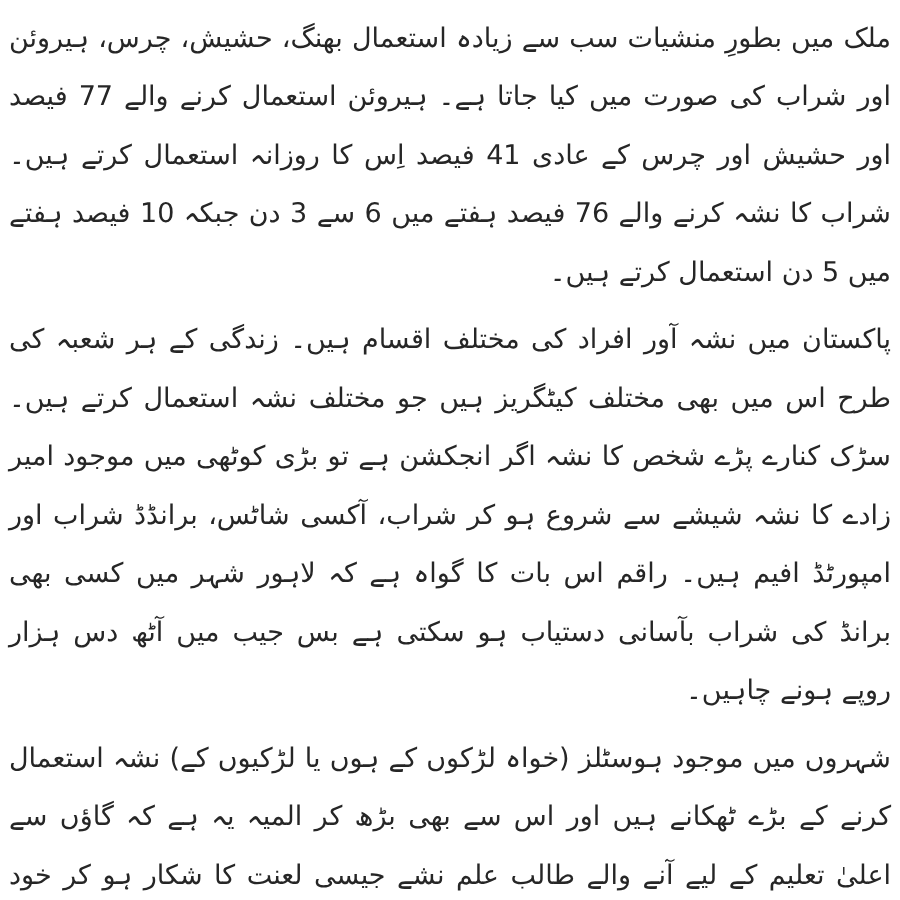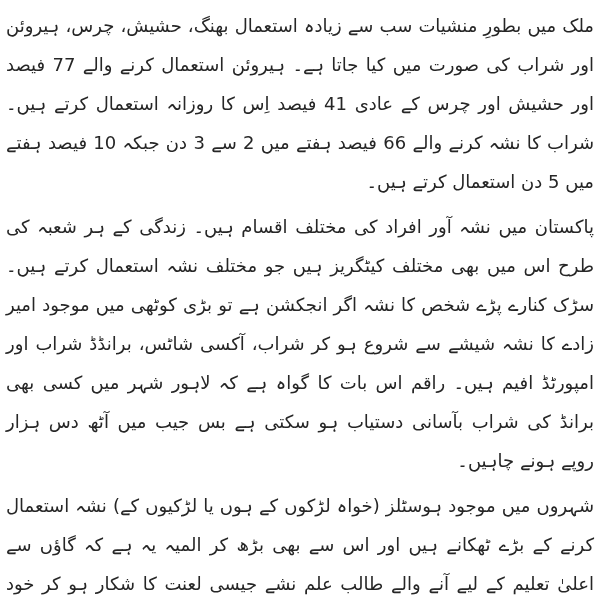--- a/index.html
+++ b/index.html
@@ -34,18 +34,18 @@
   }
   .article-text p:last-child {
     margin-bottom: 0;
   }
 </style>
 </head>
 <body>
 
 <main class="page">
   <article class="article-text" lang="ur">
-    <p>ملک میں بطورِ منشیات سب سے زیادہ استعمال بھنگ، حشیش، چرس، ہیروئن اور شراب کی صورت میں کیا جاتا ہے۔ ہیروئن استعمال کرنے والے 77 فیصد اور حشیش اور چرس کے عادی 41 فیصد اِس کا روزانہ استعمال کرتے ہیں۔ شراب کا نشہ کرنے والے 66 فیصد ہفتے میں 2 سے 3 دن جبکہ 10 فیصد ہفتے میں 5 دن استعمال کرتے ہیں۔</p>
+    <p>ملک میں بطورِ منشیات سب سے زیادہ استعمال بھنگ، حشیش، چرس، ہیروئن اور شراب کی صورت میں کیا جاتا ہے۔ ہیروئن استعمال کرنے والے 77 فیصد اور حشیش اور چرس کے عادی 41 فیصد اِس کا روزانہ استعمال کرتے ہیں۔ شراب کا نشہ کرنے والے 76 فیصد ہفتے میں 6 سے 3 دن جبکہ 10 فیصد ہفتے میں 5 دن استعمال کرتے ہیں۔</p>
     <p>پاکستان میں نشہ آور افراد کی مختلف اقسام ہیں۔ زندگی کے ہر شعبہ کی طرح اس میں بھی مختلف کیٹگریز ہیں جو مختلف نشہ استعمال کرتے ہیں۔ سڑک کنارے پڑے شخص کا نشہ اگر انجکشن ہے تو بڑی کوٹھی میں موجود امیر زادے کا نشہ شیشے سے شروع ہو کر شراب، آکسی شاٹس، برانڈڈ شراب اور امپورٹڈ افیم ہیں۔ راقم اس بات کا گواہ ہے کہ لاہور شہر میں کسی بھی برانڈ کی شراب بآسانی دستیاب ہو سکتی ہے بس جیب میں آٹھ دس ہزار روپے ہونے چاہیں۔</p>
     <p>شہروں میں موجود ہوسٹلز (خواہ لڑکوں کے ہوں یا لڑکیوں کے) نشہ استعمال کرنے کے بڑے ٹھکانے ہیں اور اس سے بھی بڑھ کر المیہ یہ ہے کہ گاؤں سے اعلیٰ تعلیم کے لیے آنے والے طالب علم نشے جیسی لعنت کا شکار ہو کر خود بھی رسوا ہوتے ہیں اور والدین کے لیے بھی پریشانی کا باعث بنتے ہیں۔ کبھی کتابوں کے نام پر تو کبھی فیس کے لیے پیسے منگوا کر دوستوں کی محفل کی نظر کر جاتے ہیں۔ ان میں سے اکثریت اس راہ پر چل کر اپنا مستقبل تباہ کر لیتی ہے اور اقلیت کو جب ہوش آتا ہے تو پانی سر سے گزر چکا ہوتا ہے۔ شغل شغل میں ایک سیگرٹ سے شروع ہونے والا یہ سلسلہ شراب، چرس سے ہوتا ہوا جدید قسم کے نشوں کی منزل پر رکتا ہے جہاں یہ زندگی کا ایک حصہ بن جاتا ہے اور انسان اِس کو حاصل کرنے کے لیے ہر طریقہ اختیار کرتا ہے پھر چاہے وہ جائز ہو یا ناجائز اور اپنے نقصان کے ساتھ ساتھ معاشرے کو بھی نقصان پہنچاتا ہے۔</p>
 
   </article>
 </main>
 
 </body></html>

